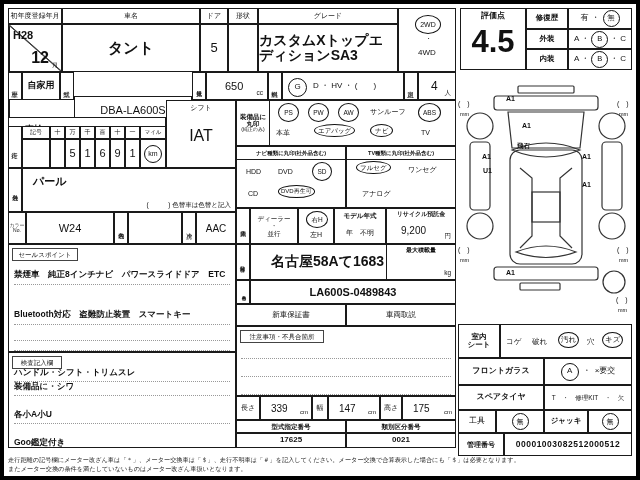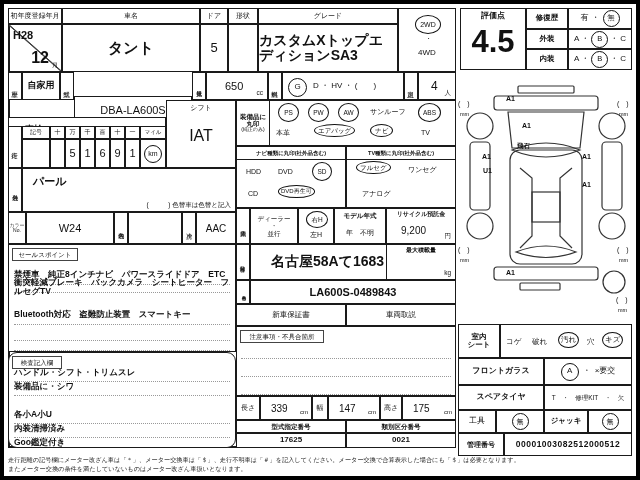--- a/index.html
+++ b/index.html
@@ -195,32 +195,30 @@
 </div>
 
 <div class="c lbl" style="left:236px;top:420px;width:110px;height:13px;font-size:6.5px;font-weight:bold;">型式指定番号</div>
 <div class="c lbl" style="left:346px;top:420px;width:110px;height:13px;font-size:6.5px;font-weight:bold;">類別区分番号</div>
 <div class="c val" style="left:236px;top:433px;width:110px;height:15px;font-size:8px;font-weight:bold;">17625</div>
 <div class="c val" style="left:346px;top:433px;width:110px;height:15px;font-size:8px;font-weight:bold;">0021</div>
 
 <div class="c" style="left:8px;top:244px;width:228px;height:108px;">
   <span class="tag abs" style="left:3px;top:3px;width:64px;height:11px;">セールスポイント</span>
   <div class="abs dotline" style="left:5px;top:25px;width:216px;height:14px;font-size:8.5px;font-weight:bold;">禁煙車　純正8インチナビ　パワースライドドア　ETC</div>
-  <div class="abs dotline" style="left:5px;top:33px;width:216px;height:14px;font-size:8.5px;font-weight:bold;">衝突軽減ブレーキ　バックカメラ　シートヒーター　フルセグTV</div>
   <div class="abs dotline" style="left:5px;top:65px;width:216px;height:14px;font-size:8.5px;font-weight:bold;">Bluetooth対応　盗難防止装置　スマートキー</div>
   <div class="abs dotline" style="left:5px;top:81px;width:216px;height:14px;"></div>
   <div class="abs dotline" style="left:5px;top:97px;width:216px;height:8px;"></div>
 </div>
 
-<div class="c" style="left:8px;top:352px;width:228px;height:96px;border-radius:9px;">
+<div class="c" style="left:8px;top:352px;width:228px;height:96px;">
   <span class="tag abs" style="left:3px;top:3px;width:48px;height:11px;">検査記入欄</span>
   <div class="abs dotline" style="left:5px;top:15px;width:216px;height:13px;font-size:8.5px;font-weight:bold;">ハンドル・シフト・トリムスレ</div>
   <div class="abs dotline" style="left:5px;top:29px;width:216px;height:13px;font-size:8.5px;font-weight:bold;">装備品に・シワ</div>
   <div class="abs dotline" style="left:5px;top:57px;width:216px;height:13px;font-size:8.5px;font-weight:bold;">各小A小U</div>
-  <div class="abs dotline" style="left:5px;top:71px;width:216px;height:13px;font-size:8.5px;font-weight:bold;">内装清掃済み</div>
   <div class="abs" style="left:5px;top:85px;width:216px;height:11px;font-size:8.5px;font-weight:bold;">Goo鑑定付き</div>
 </div>
 
 <div class="c b2" style="left:460px;top:8px;width:172px;height:62px;"></div>
 <div class="c" style="left:460px;top:8px;width:66px;height:62px;">
   <span class="abs" style="left:0;right:0;top:3px;text-align:center;font-size:8px;font-weight:bold;">評価点</span>
   <span class="abs" style="left:0;right:0;top:16px;text-align:center;font-size:31px;font-weight:bold;">4.5</span>
 </div>
 <div class="c lbl" style="left:526px;top:8px;width:42px;height:21px;font-size:7.5px;font-weight:bold;">修復歴</div>
 <div class="c val" style="left:568px;top:8px;width:64px;height:21px;font-size:8px;gap:3px;">

